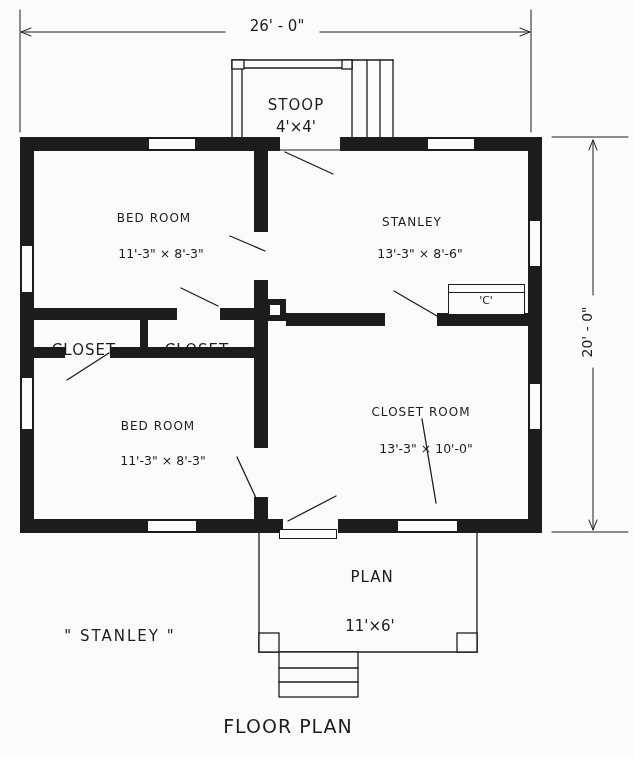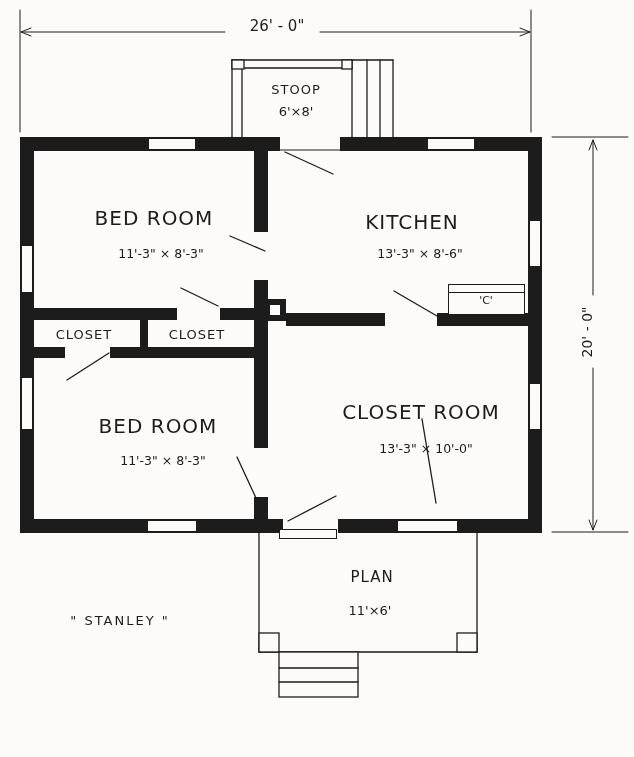--- a/index.html
+++ b/index.html
@@ -14,22 +14,22 @@
   .win{position:absolute; background:var(--paper); border:1px solid var(--ink); box-sizing:border-box;}
   .chimney{position:absolute; background:var(--paper); border:6px solid var(--ink); box-sizing:border-box;}
   .cab{position:absolute; background:var(--paper); border:1.5px solid var(--ink); box-sizing:border-box;}
   .cab .shelf{position:absolute; left:0; right:0; top:7px; border-top:1.5px solid var(--ink);}
   .thresh{position:absolute; background:var(--paper); border:1px solid var(--ink); box-sizing:border-box;}
   .lbl{
     position:absolute; transform:translate(-50%,-50%);
     white-space:nowrap; color:var(--ink); line-height:1;
   }
   .rot{transform:translate(-50%,-50%) rotate(-90deg);}
-  .fs11{font-size:11px;} .fs12{font-size:12.5px;} .fs13{font-size:13px;}
-  .fs14{font-size:14px;} .fs15{font-size:15px;} .fs16{font-size:20px;} .fs19{font-size:19px;}
+  .fs11{font-size:11px;} .fs12{font-size:12.5px;} .fs13{font-size:15px;margin-top:16px;}
+  .fs14{font-size:14px;} .fs15{font-size:15px;} .fs16{font-size:12px;} .fs19{font-size:19px;}
   .ls1{letter-spacing:1px;} .ls2{letter-spacing:2px;}
   svg.overlay{position:absolute; left:0; top:0; width:634px; height:757px;}
   svg .ln{stroke:var(--ink); stroke-width:1.3; fill:none; stroke-linecap:round;}
   svg .thin{stroke-width:1;}
   svg .box{stroke:var(--ink); stroke-width:1.3; fill:var(--paper);}
 </style>
 </head>
 <body>
 
 <div class="plan">
@@ -126,37 +126,38 @@
       <line class="ln thin" x1="593" y1="368" x2="593" y2="530"></line>
       <path class="ln thin" d="M589,150 L593,140 L597,150"></path>
       <path class="ln thin" d="M589,520 L593,530 L597,520"></path>
     </g>
   </svg>
 
   <div class="lbl fs15" style="left:277px;top:26px;">26' - 0"</div>
   <div class="lbl rot fs14" style="left:587px;top:332px;">20' - 0"</div>
 
   <div class="lbl fs13 ls1" style="left:296px;top:89px;">STOOP</div>
-  <div class="lbl fs13" style="left:296px;top:111px;">6'×8'</div>
+  <div class="lbl fs13" style="left:296px;top:111px;">4'×4'</div>
 
   <div class="lbl fs16 ls1" style="left:154px;top:218px;">BED ROOM</div>
   <div class="lbl fs12" style="left:161px;top:254px;">11'-3" × 8'-3"</div>
 
-  <div class="lbl fs16 ls1" style="left:412px;top:222px;">KITCHEN</div>
+  <div class="lbl fs16 ls1" style="left:412px;top:222px;">STANLEY</div>
   <div class="lbl fs12" style="left:420px;top:254px;">13'-3" × 8'-6"</div>
 
   <div class="lbl fs13 ls1" style="left:84px;top:334px;">CLOSET</div>
   <div class="lbl fs13 ls1" style="left:197px;top:334px;">CLOSET</div>
 
   <div class="lbl fs16 ls1" style="left:158px;top:426px;">BED ROOM</div>
   <div class="lbl fs12" style="left:163px;top:461px;">11'-3" × 8'-3"</div>
 
   <div class="lbl fs16 ls1" style="left:421px;top:412px;">CLOSET ROOM</div>
   <div class="lbl fs12" style="left:426px;top:449px;">13'-3" × 10'-0"</div>
 
   <div class="lbl fs11" style="left:486px;top:300px;">'C'</div>
 
   <div class="lbl fs15 ls1" style="left:372px;top:577px;">PLAN</div>
   <div class="lbl fs13" style="left:370px;top:610px;text-align:right;">11'×6'</div>
 
   <div class="lbl fs13 ls2" style="left:120px;top:620px;">" STANLEY "</div>
+  <div class="lbl fs19 ls1" style="left:288px;top:726px;">FLOOR PLAN</div>
 
 </div>
 
 </body></html>

